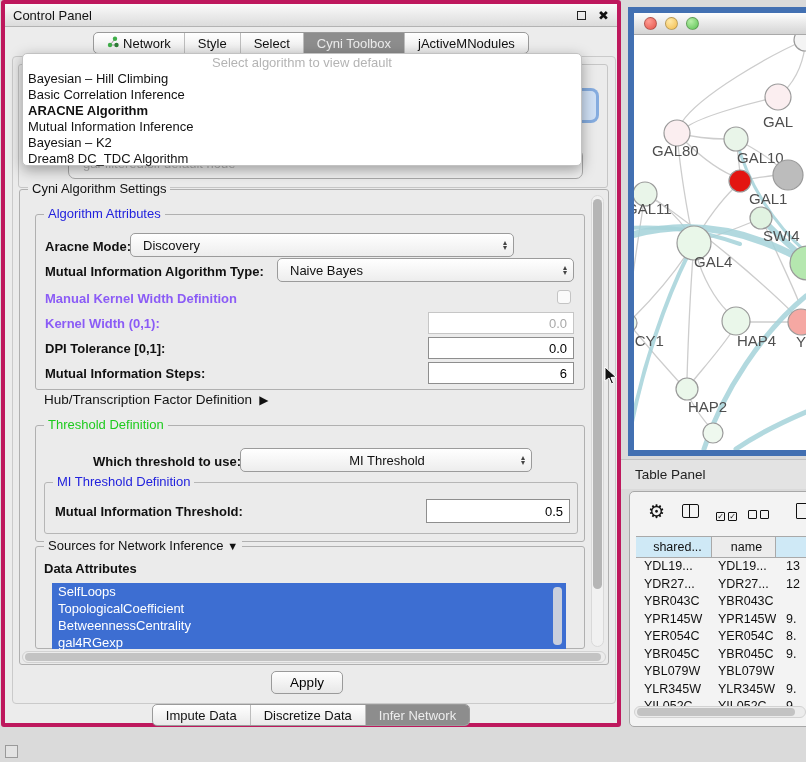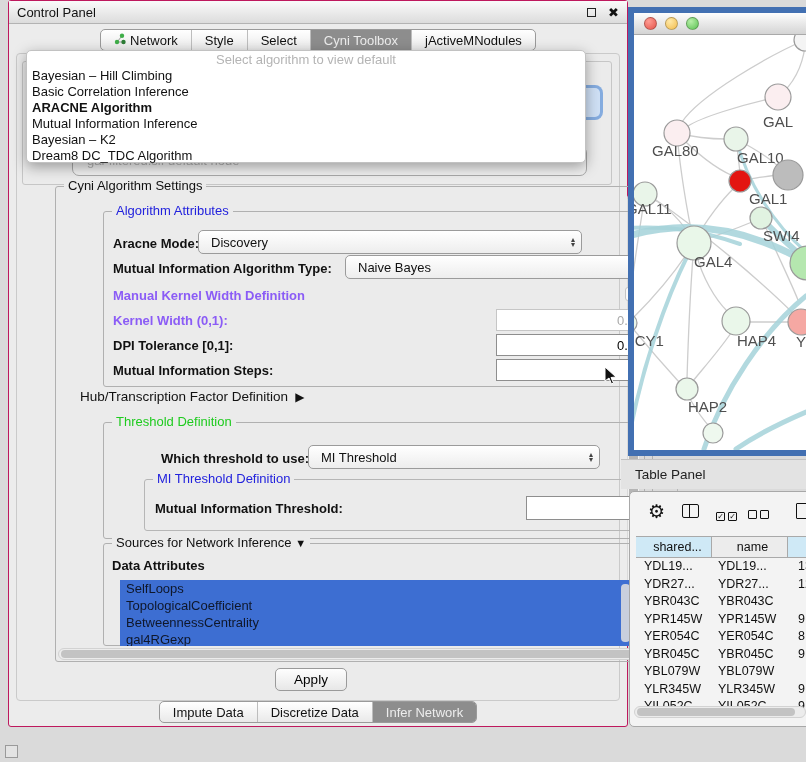--- a/index.html
+++ b/index.html
@@ -6,22 +6,22 @@
     --label-blue:#2222dd; --label-green:#1ecb1e; --sel-blue:#3d6ed2;
     --seltab:#8d8d8d; --teal:#a5d2d9; --hdr-blue:#cfe9f6;
   }
   *{box-sizing:border-box; margin:0; padding:0;}
   html,body{width:806px;height:762px;}
   body{position:relative;overflow:hidden;background:#dadada;
        font-family:"Liberation Sans","DejaVu Sans",sans-serif;color:#111;}
   .abs{position:absolute;}
 
   
-  .control-panel{position:absolute;left:8px;top:7;width:620px;height:727px;
-    background:#ececec;border:1px solid #be185d;border-radius:3px;}
+  .control-panel{position:absolute;left:1px;top:7;width:620px;height:727px;
+    background:#ececec;border:4px solid #be185d;border-radius:3px;}
   .cp-titlebar{position:absolute;left:0;top:0;right:0;height:23px;
     background:linear-gradient(#fafafa,#dcdcdc);border-bottom:1px solid #b3b3b3;
     display:flex;align-items:center;padding:0 8px;font-size:13px;}
   .cp-title{flex:1;}
   .float-ic{width:9px;height:9px;border:1.5px solid #222;display:inline-block;margin-right:12px;}
   .close-ic{font-weight:bold;font-size:13px;color:#111;}
 
   .seg-wrap{position:absolute;left:0;right:0;text-align:center;}
   .seg-ctl{display:inline-flex;border:1px solid #9a9a9a;border-radius:5px;
     background:linear-gradient(#ffffff,#e9e9e9);overflow:hidden;height:22px;}
@@ -40,21 +40,21 @@
   .ghost-spin{position:absolute;left:561px;top:34px;width:22px;height:29px;
     border-radius:5px;background:#cfe0f5;box-shadow:0 0 0 3px #85acdf;}
 
   .popup{position:absolute;left:17px;top:49px;width:560px;height:113px;z-index:60;
     background:#fff;border:1px solid #c2c2c2;border-radius:5px;
     box-shadow:0 4px 14px rgba(0,0,0,.35);padding-top:2px;}
   .pop-head{color:#b4b4b4;text-align:center;font-size:13px;height:15px;line-height:14px;}
   .pop-item{font-size:13px;height:16px;line-height:16px;padding-left:5px;white-space:nowrap;}
   .pop-item.sel{font-weight:bold;}
 
-  .group{position:absolute;border:1px solid #b0b0b0;border-radius:3px;margin-left:32px;}
+  .group{position:absolute;border:1px solid #b0b0b0;border-radius:3px;}
   .group-label{position:absolute;top:-9px;left:8px;background:#ebebeb;
     padding:0 4px;font-size:13px;white-space:nowrap;}
   .lbl-blue{color:var(--label-blue);}
   .lbl-green{color:var(--label-green);}
   .blabel{position:absolute;font-size:13px;font-weight:bold;white-space:nowrap;}
   .dis{color:#8b5cf6;}
 
   .combo{position:absolute;height:24px;border:1px solid #9b9b9b;border-radius:5px;
     background:linear-gradient(#ffffff,#ededed);font-size:13px;display:flex;
     align-items:center;padding:0 6px 0 12px;}
@@ -66,21 +66,21 @@
   .checkbox{position:absolute;width:14px;height:14px;border:1px solid #c4c4c4;
     border-radius:3px;background:#fafafa;}
 
   .vscroll{position:absolute;width:13px;background:#f1f1f1;border:1px solid #d9d9d9;border-radius:7px;}
   .vthumb{position:absolute;left:1px;width:9px;background:#b5b5b5;border-radius:5px;}
   .hscroll{position:absolute;height:12px;background:#ececec;border:1px solid #d2d2d2;border-radius:6px;}
   .hthumb{position:absolute;top:1px;height:8px;background:#c3c3c3;border-radius:4px;}
 
   .attr-list{position:absolute;left:16px;top:36px;width:514px;height:66px;overflow:hidden;
     background:var(--sel-blue);}
-  .attr-item{color:#0f172a;font-size:13px;height:17px;line-height:17px;padding-left:6px;}
+  .attr-item{color:#ffffff;font-size:13px;height:17px;line-height:17px;padding-left:6px;}
   .attr-thumb{position:absolute;right:2px;top:2px;width:9px;height:58px;
     background:#c9cfdd;border-radius:4px;}
 
   .apply-btn{position:absolute;left:266px;top:667px;width:72px;height:23px;
     border:1px solid #9a9a9a;border-radius:5px;background:linear-gradient(#fefefe,#e7e7e7);
     font-size:13.5px;font-family:inherit;text-align:center;line-height:21px;}
 
   .mini-ic{position:absolute;left:5px;top:745px;width:13px;height:13px;
     border:1.5px solid #9a9a9a;background:#e3e3e3;}
 
@@ -109,21 +109,21 @@
     font-size:8px;line-height:8px;text-align:center;margin-right:3px;}
   .doc-ic{width:13px;height:16px;border:1.7px solid #111;border-radius:1px;}
   .t-head{position:absolute;left:6px;top:44px;display:flex;height:22px;
     border-top:1px solid #a9a9a9;border-bottom:1px solid #a9a9a9;font-size:12.5px;}
   .t-hc{border-right:1px solid #a9a9a9;text-align:center;line-height:20px;background:#ececec;}
   .t-hc.blue{background:var(--hdr-blue);}
   .t-rows{position:absolute;left:6px;top:66px;font-size:12.5px;}
   .t-row{display:flex;height:17.5px;line-height:17.5px;}
   .tc{white-space:nowrap;overflow:hidden;}
   .c1{width:76px;padding-left:8px;}
-  .c2{width:76px;padding-left:6px;}
+  .c2{width:64px;padding-left:6px;}
   .c3{width:60px;padding-left:10px;}
 
   svg text{font-family:"Liberation Sans","DejaVu Sans",sans-serif;}
 </style>
 </head>
 <body>
 
 <div class="control-panel">
   <div class="cp-titlebar">
     <span class="cp-title">Control Panel</span>
@@ -206,21 +206,21 @@
 
       <div class="abs" style="left:24px;top:202px;font-size:13.5px;">
         <span>Hub/Transcription Factor Definition</span>
         <span style="font-size:12px;">&nbsp;▶</span>
       </div>
 
       <div class="group" style="left:15px;top:235px;width:550px;height:117px;">
         <span class="group-label lbl-green">Threshold Definition</span>
 
         <span class="blabel" style="left:57px;top:28px;">Which threshold to use:</span>
-        <div class="combo" style="left:204px;top:22px;width:292px;">
+        <div class="combo" style="left:204px;top:22px;width:292px;text-align:center;">
           <span class="cv">MI Threshold</span>
           <span class="stepper">
               <span>▴</span>
               <span>▾</span>
             </span>
         </div>
 
         <div class="group" style="left:8px;top:56px;width:534px;height:52px;border-color:#b6b6b6;">
           <span class="group-label lbl-blue">MI Threshold Definition</span>
           <span class="blabel" style="left:10px;top:21px;">Mutual Information Threshold:</span>

